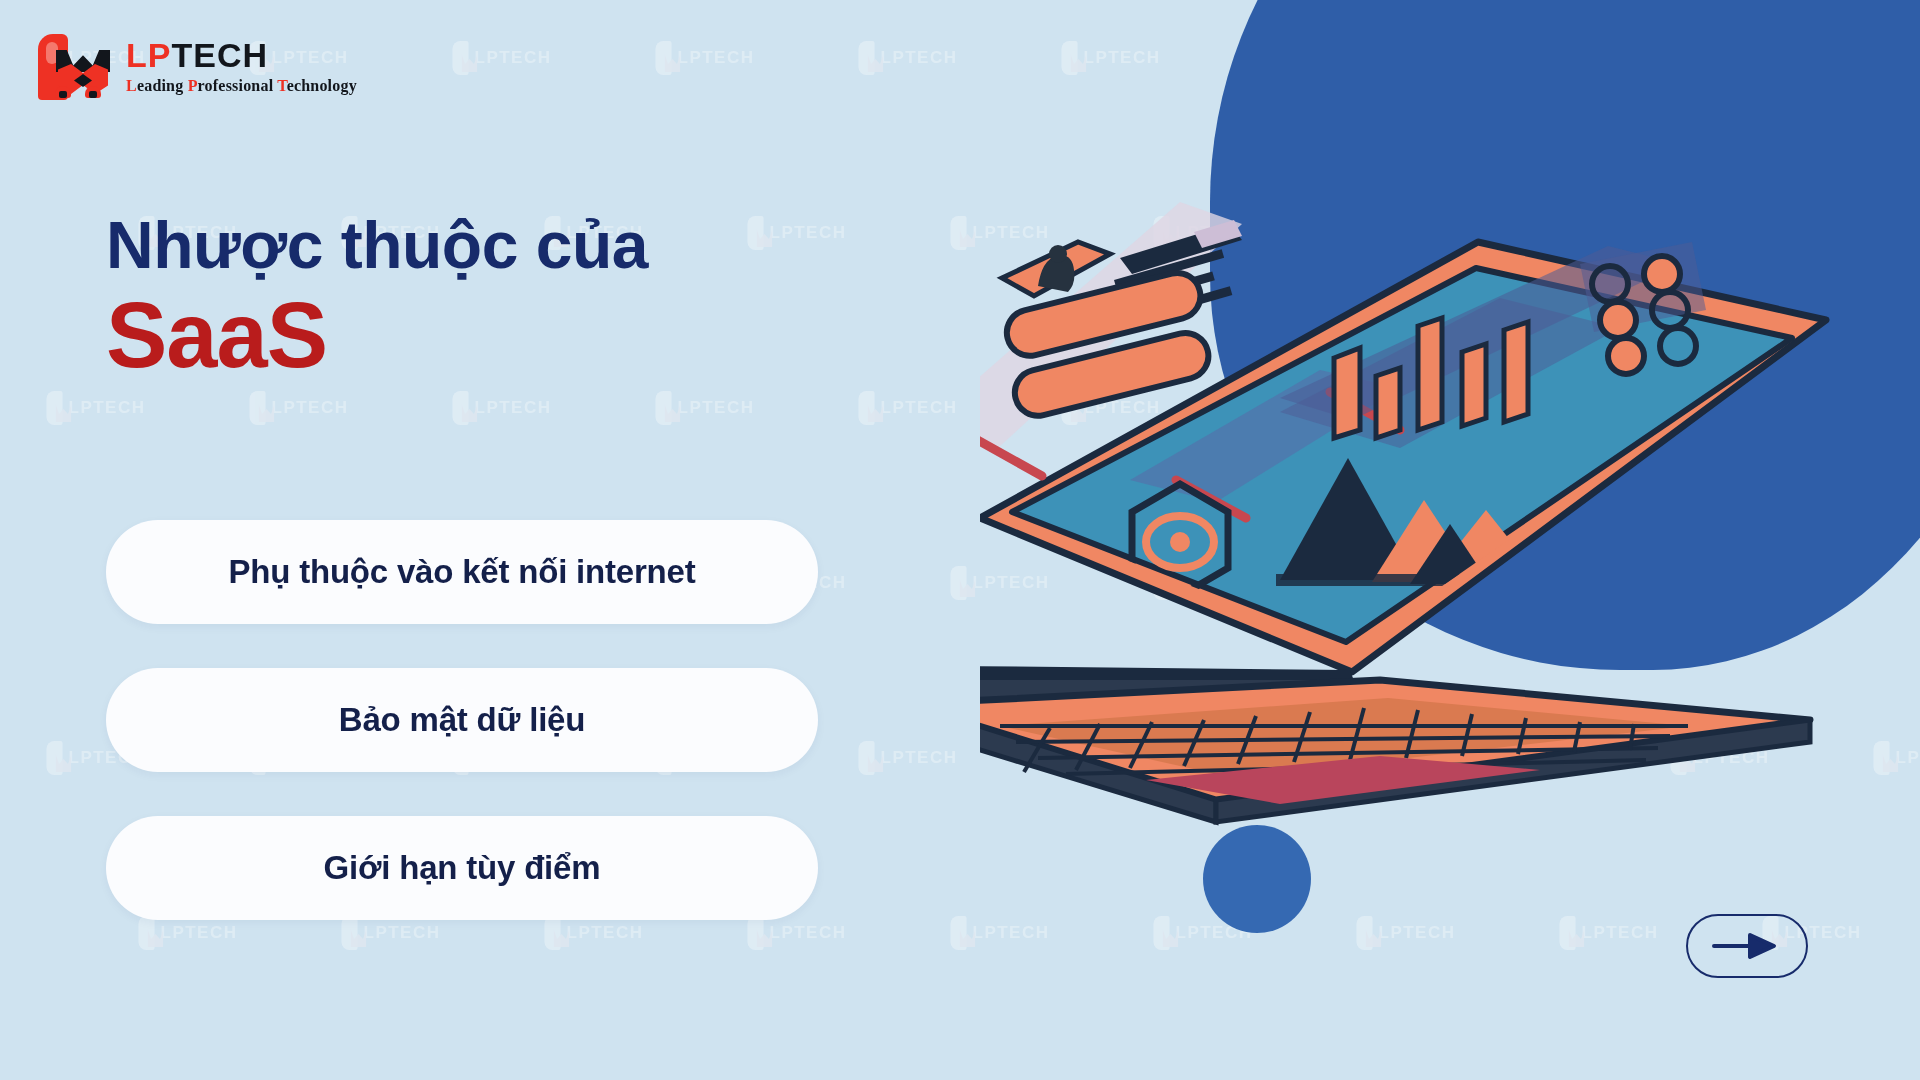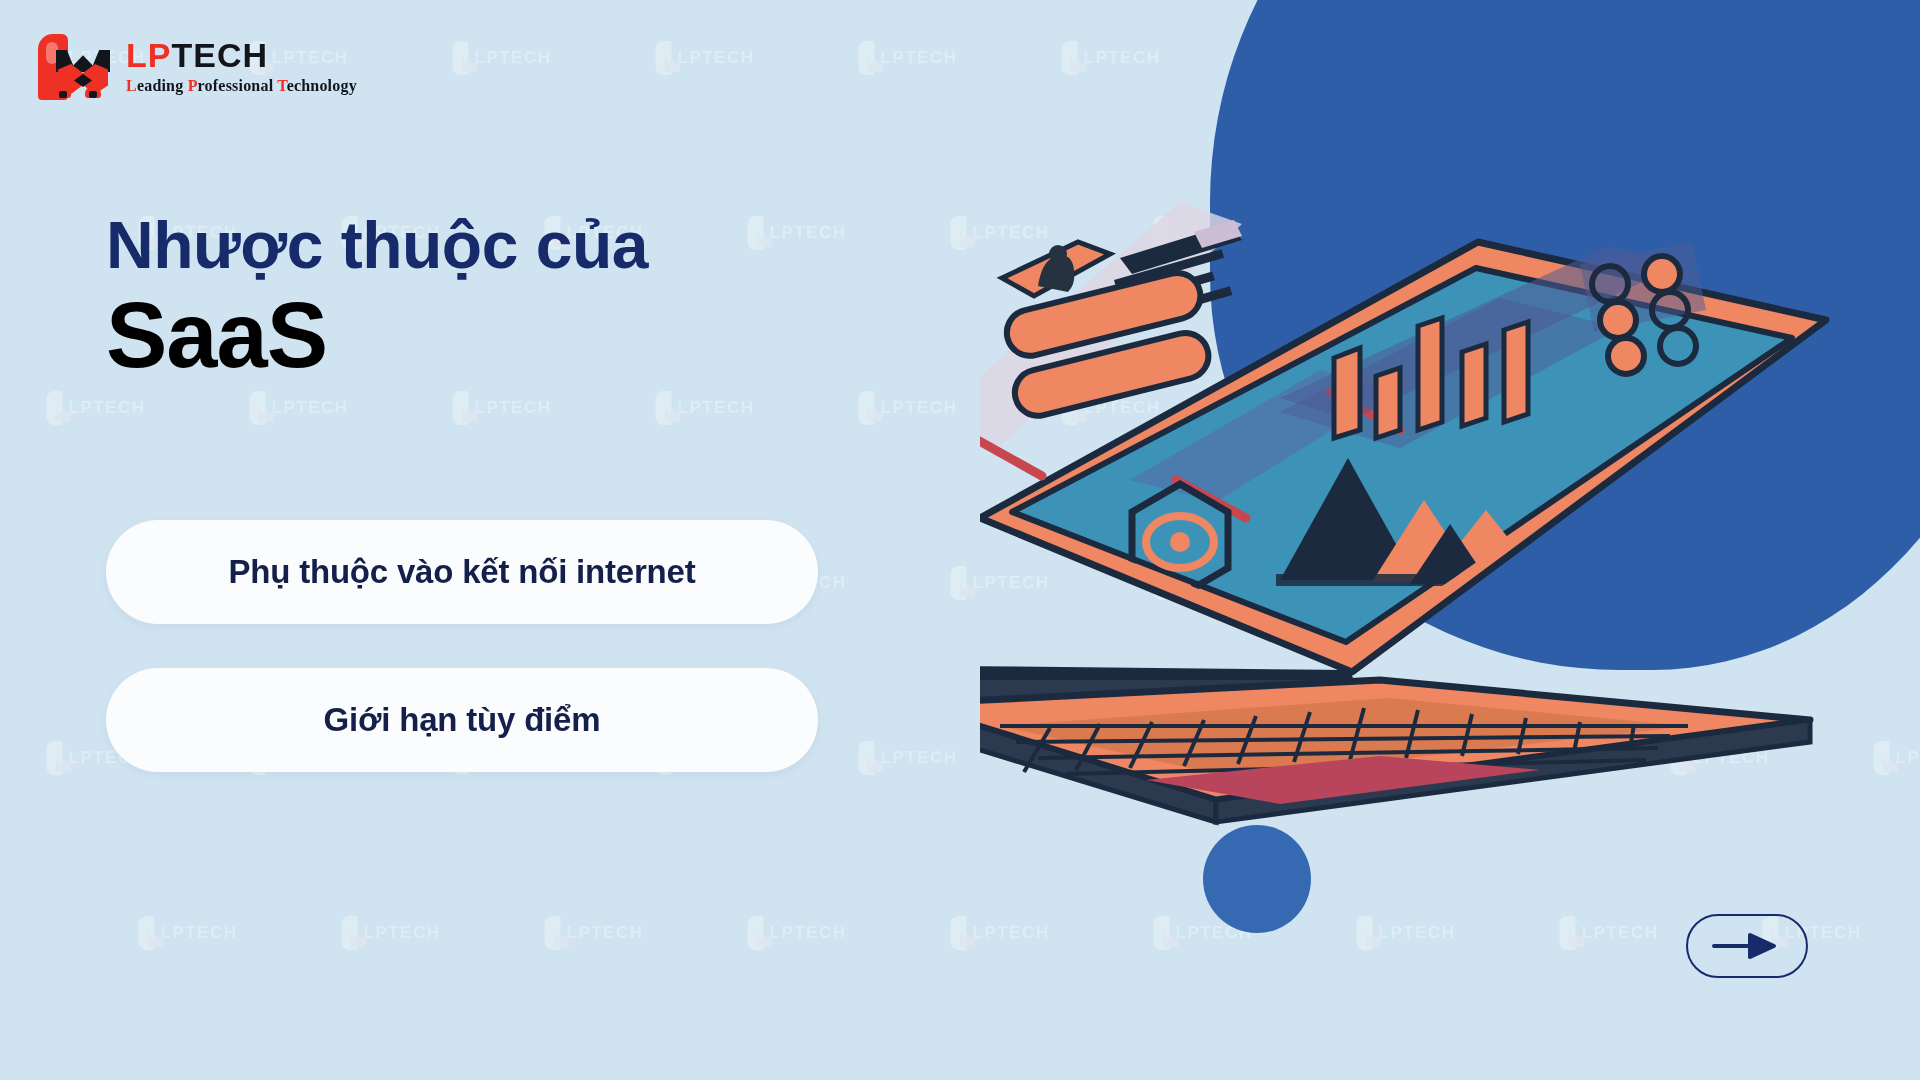--- a/index.html
+++ b/index.html
@@ -119,21 +119,21 @@
   }
   .logo-tag .r { color:#ee3124; }
 
   
   #headline { position:absolute; left:106px; top:210px; z-index:20; }
   .hl-1 {
     font-size:66px; font-weight:800; color:#172b6b;
     line-height:1.08; letter-spacing:-.5px;
   }
   .hl-2 {
-    font-size:92px; font-weight:800; color:#000000;
+    font-size:92px; font-weight:800; color:#b91c1c;
     line-height:1.05; letter-spacing:-1px; margin-top:6px;
   }
 
   
   #cards { position:absolute; left:106px; top:520px; z-index:20; }
   .card {
     width:712px; height:104px;
     background:#fbfcfe;
     border-radius:55px;
     display:flex; align-items:center; justify-content:center;
@@ -538,20 +538,23 @@
   <div id="headline">
     <div class="hl-1">Nhược thuộc của</div>
     <div class="hl-2">SaaS</div>
   </div>
 
   <div id="cards">
     <div class="card">
       <span class="card-label">Phụ thuộc vào kết nối internet</span>
     </div>
     <div class="card">
+      <span class="card-label">Bảo mật dữ liệu</span>
+    </div>
+    <div class="card">
       <span class="card-label">Giới hạn tùy điểm</span>
     </div>
   </div>
 
   <div id="next-btn">
     <svg class="arrow-svg" width="70" height="34" viewBox="0 0 70 34">
       <path d="M2 17 h36 v-11 l24 11 l-24 11 v-11 z" fill="#172b6b" stroke="#172b6b" stroke-width="4" stroke-linejoin="round"></path>
     </svg>
   </div>
 

